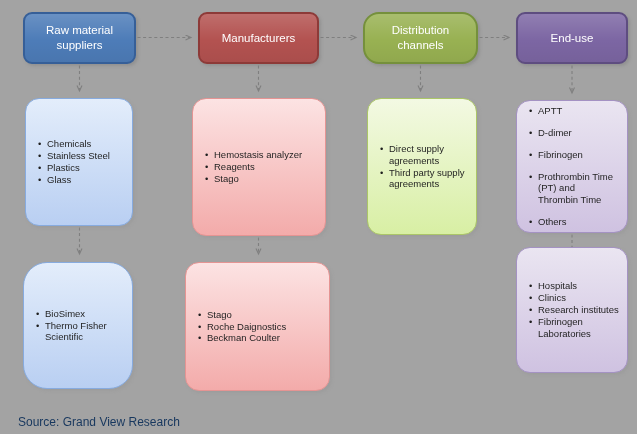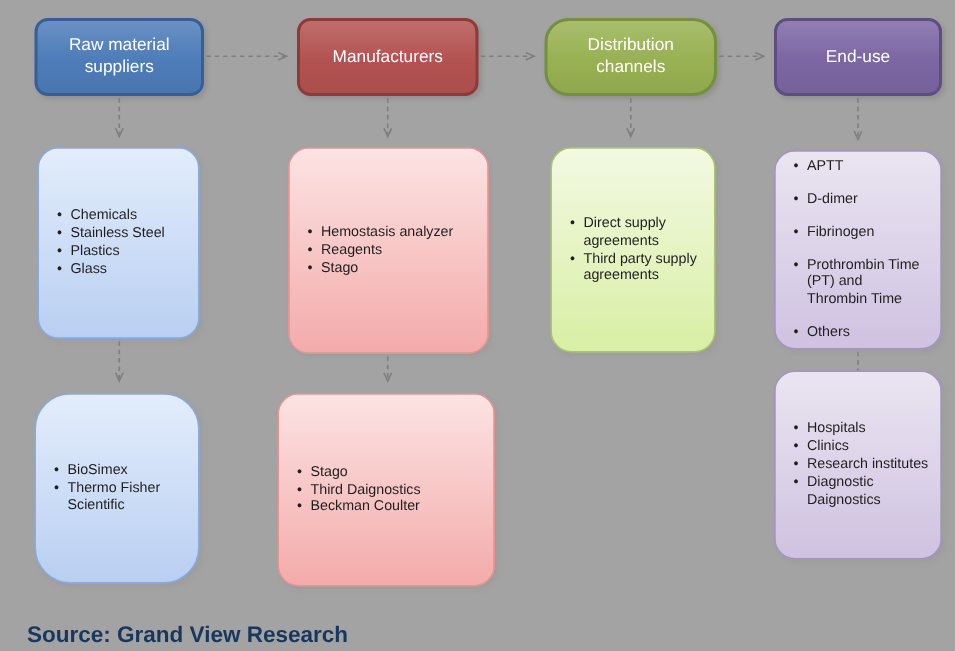--- a/index.html
+++ b/index.html
@@ -45,21 +45,21 @@
   .b2 { left:185px; top:262px; width:145px; height:129px; }
   .m3 { left:367px; top:98px;  width:110px; height:137px; }
   .m3 ul { padding-right:0; }
   .m4 { left:516px; top:100px; width:112px; height:133px; }
   .m4 ul { padding-right:13px; }
   .m4 li + li { margin-top:10px; }
   .b4 { left:516px; top:247px; width:112px; height:126px; }
 
   .source {
     position:absolute; left:18px; top:415px;
-    font-size:15px; font-weight:bold; color:var(--source-text,#17375e);
+    font-size:12px; font-weight:normal; color:var(--source-text,#17375e);
   }
 </style>
 </head>
 <body>
 
 <div class="canvas">
 
   <svg class="arrows" width="637" height="434" aria-hidden="true">
     <defs>
       <marker id="arrow" markerWidth="8" markerHeight="8" refX="6" refY="3" orient="auto" markerUnits="userSpaceOnUse">
@@ -128,28 +128,28 @@
   <div class="box blue b1">
     <ul>
       <li>BioSimex</li>
       <li>Thermo Fisher Scientific</li>
     </ul>
   </div>
 
   <div class="box red b2">
     <ul>
       <li>Stago</li>
-      <li>Third Daignostics</li>
+      <li>Roche Daignostics</li>
       <li>Beckman Coulter</li>
     </ul>
   </div>
 
   <div class="box purple b4">
     <ul>
       <li>Hospitals</li>
       <li>Clinics</li>
       <li>Research institutes</li>
-      <li>Diagnostic Daignostics</li>
+      <li>Fibrinogen Laboratories</li>
     </ul>
   </div>
 
   <div class="source">Source: Grand View Research</div>
 </div>
 
 </body></html>

